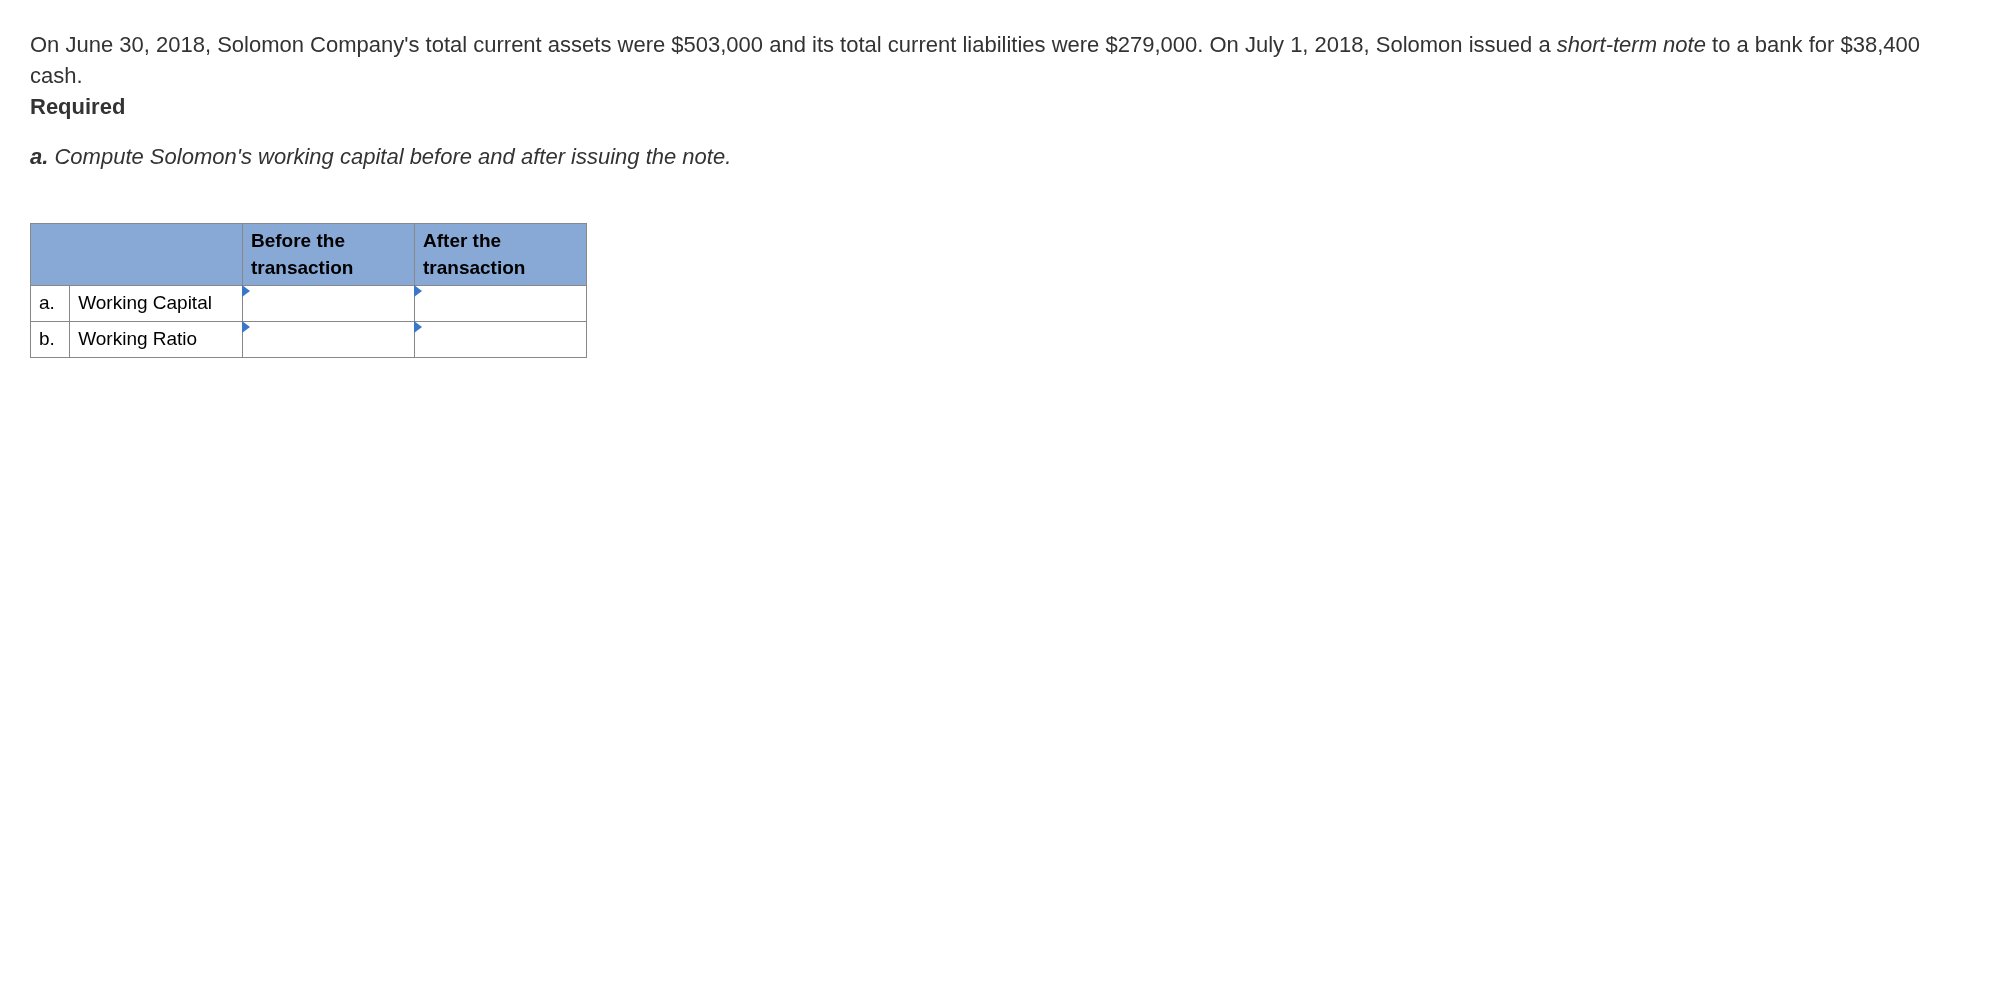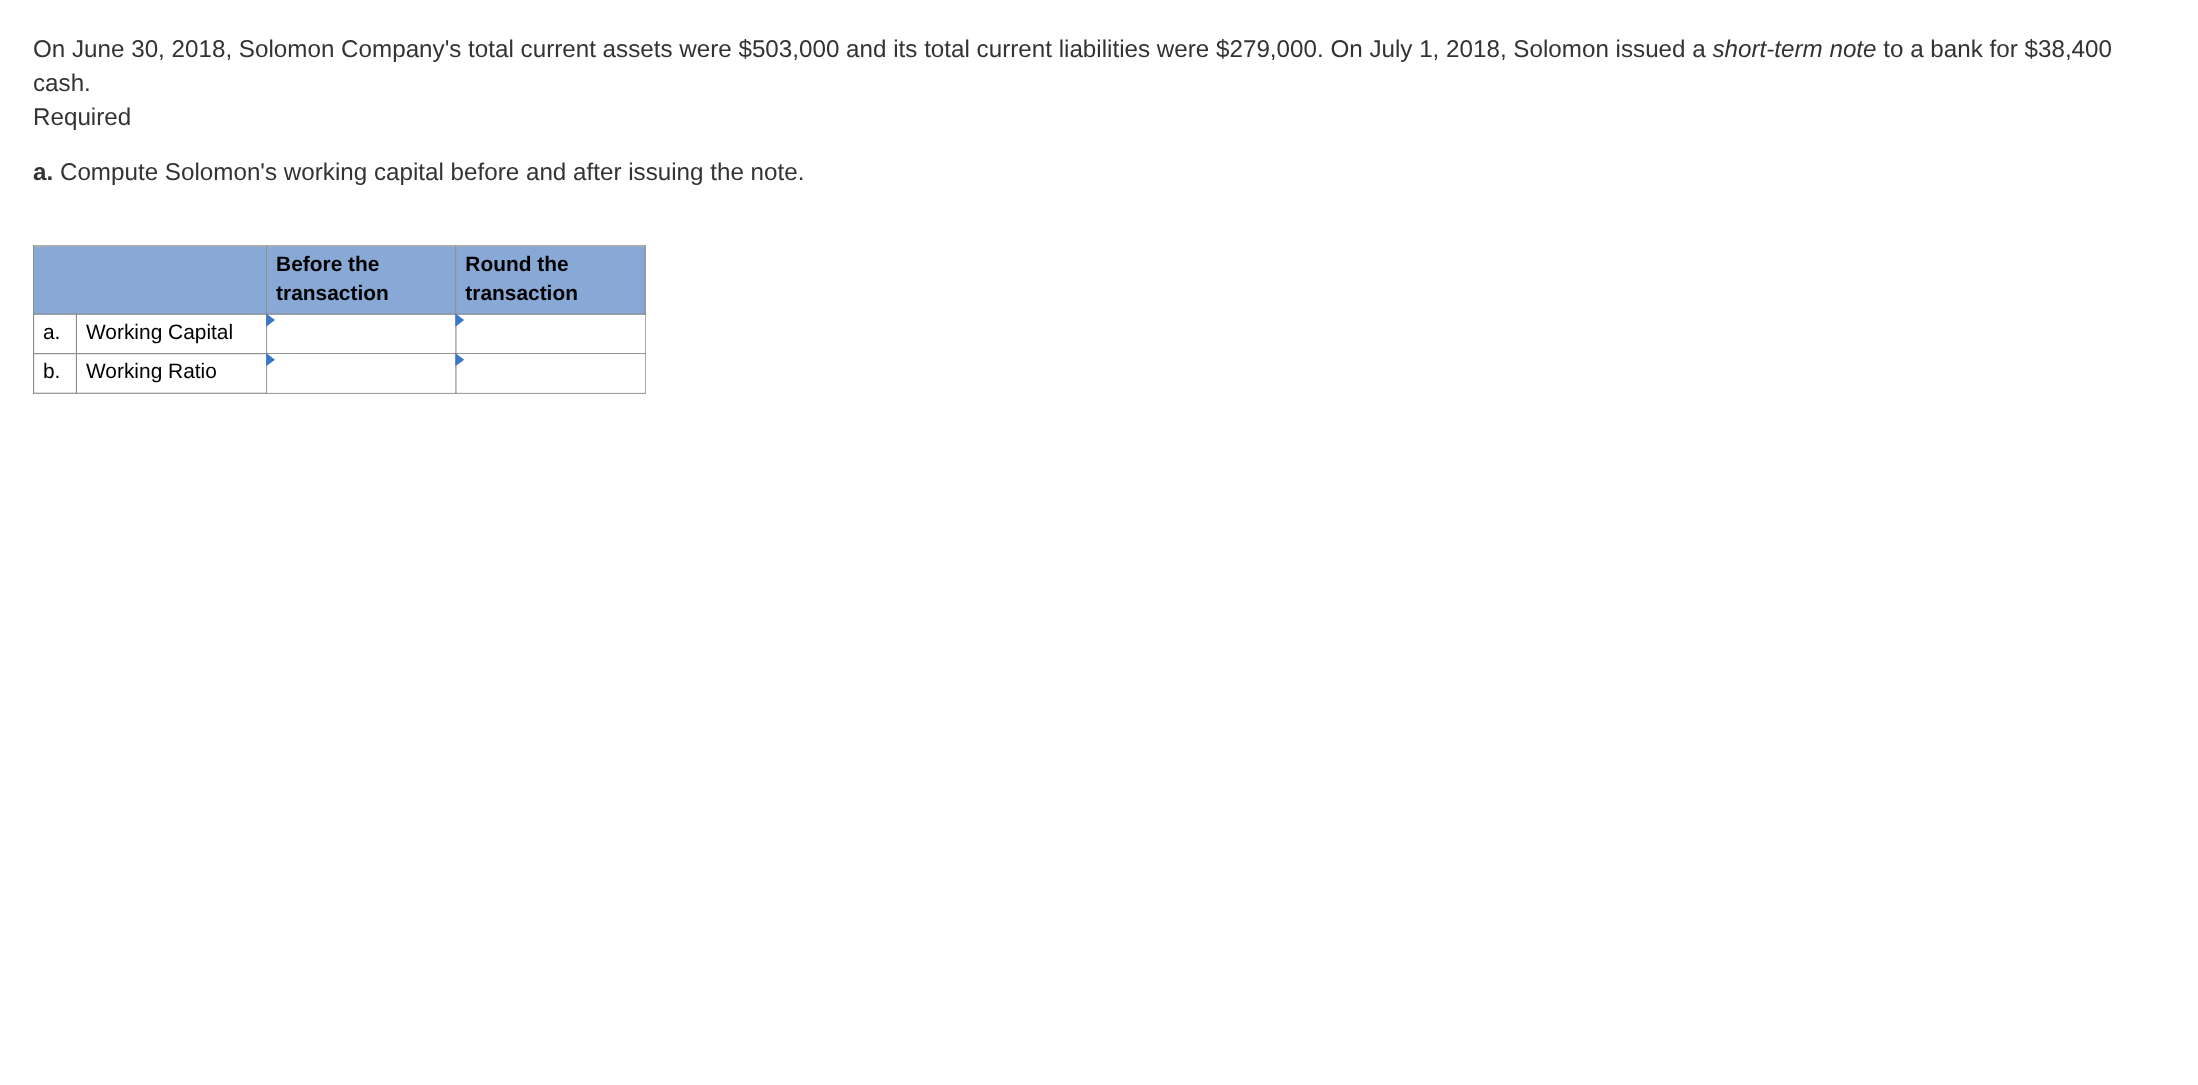--- a/index.html
+++ b/index.html
@@ -9,28 +9,29 @@
       margin: 0;
       padding: 30px;
       line-height: 1.4;
     }
     .problem-text {
     }
     .italic {
       font-style: italic;
     }
     .required-label {
-      font-weight: normal;
+      font-weight: bold;
       margin-bottom: 20px;
     }
     .requirement-list {
       margin-bottom: 50px;
     }
     .requirement-item {
       margin-bottom: 2px;
+      font-style: italic;
     }
     .req-letter {
       font-weight: bold;
     }
     .hint-text {
       color: #e93a3a;
       font-weight: bold;
     }
     .answer-table {
       border-collapse: collapse;
@@ -92,21 +93,21 @@
     <span class="req-letter">a.</span>
     <span>Compute Solomon's working capital before and after issuing the note.</span>
   </div>
 </div>
 
 <table class="answer-table">
   <tbody>
       <tr>
     <td class="corner-cell" colspan="2"></td>
     <td class="header-cell">Before the transaction</td>
-    <td class="header-cell">Round the transaction</td>
+    <td class="header-cell">After the transaction</td>
   </tr>
   <tr>
     <td class="row-letter-cell">a.</td>
     <td class="row-label-cell">Working Capital</td>
     <td class="input-cell"><span class="input-marker"></span><span></span></td>
     <td class="input-cell"><span class="input-marker"></span><span></span></td>
   </tr>
   <tr>
     <td class="row-letter-cell">b.</td>
     <td class="row-label-cell">Working Ratio</td>

